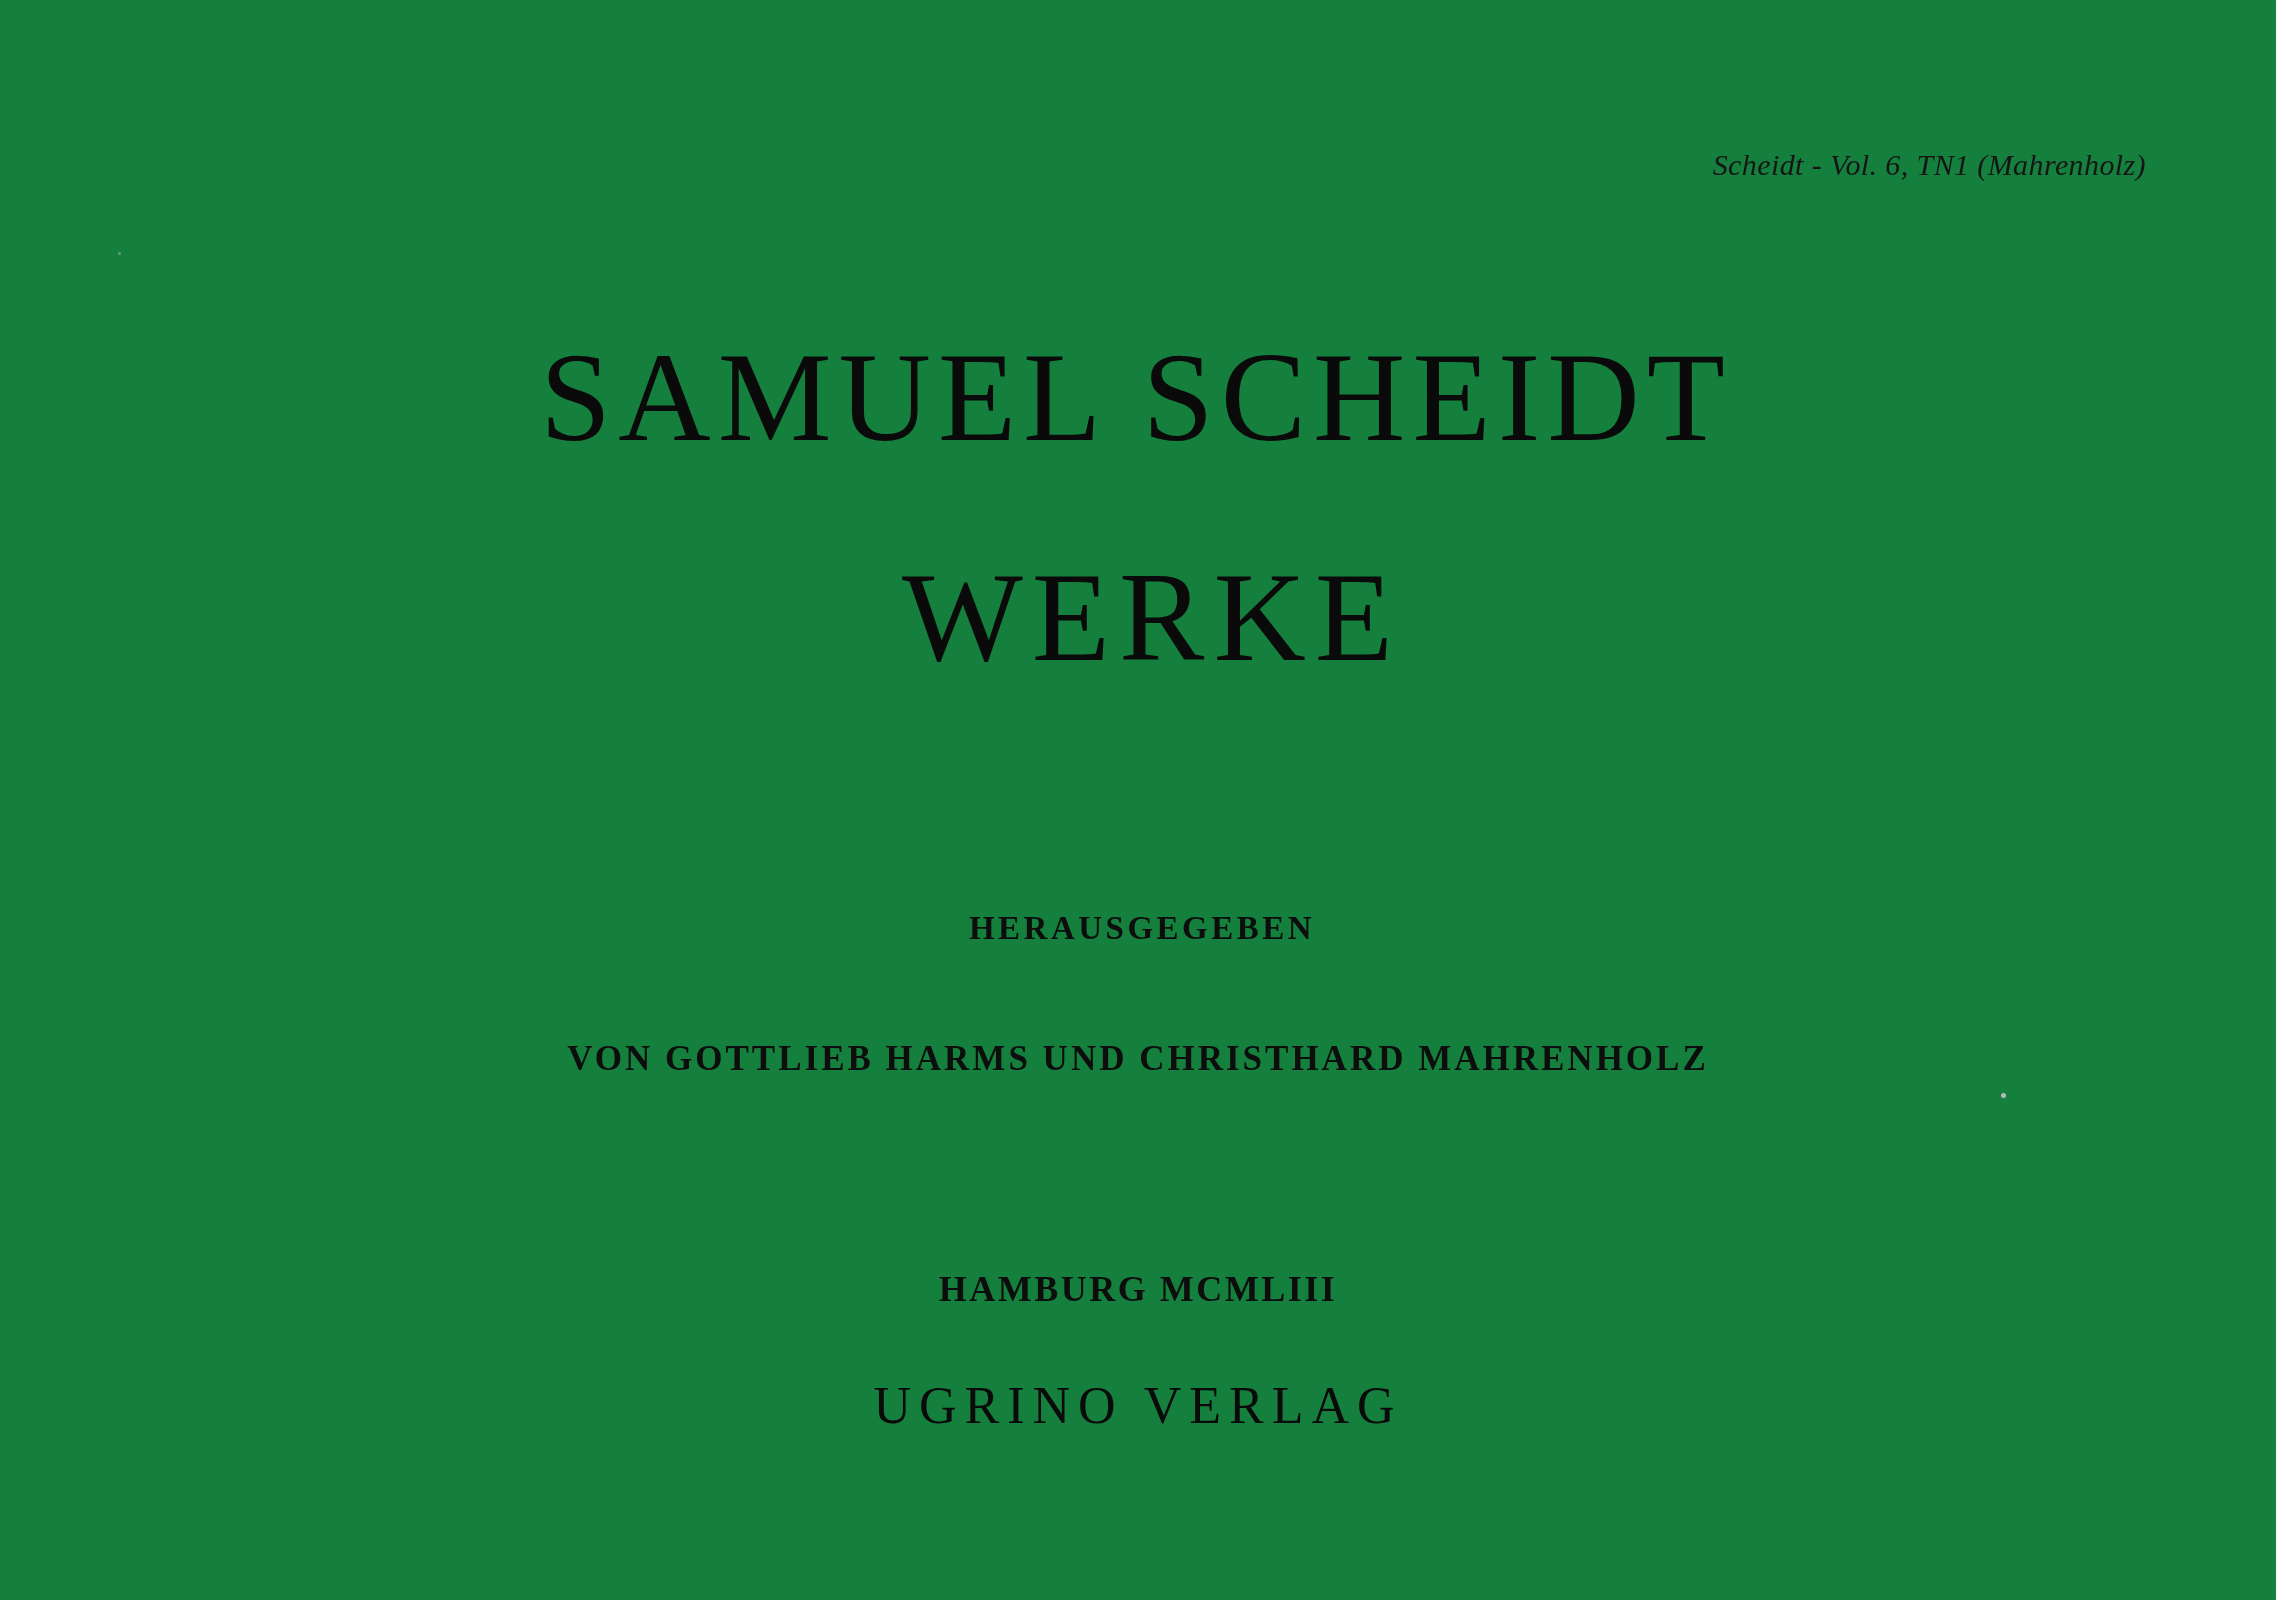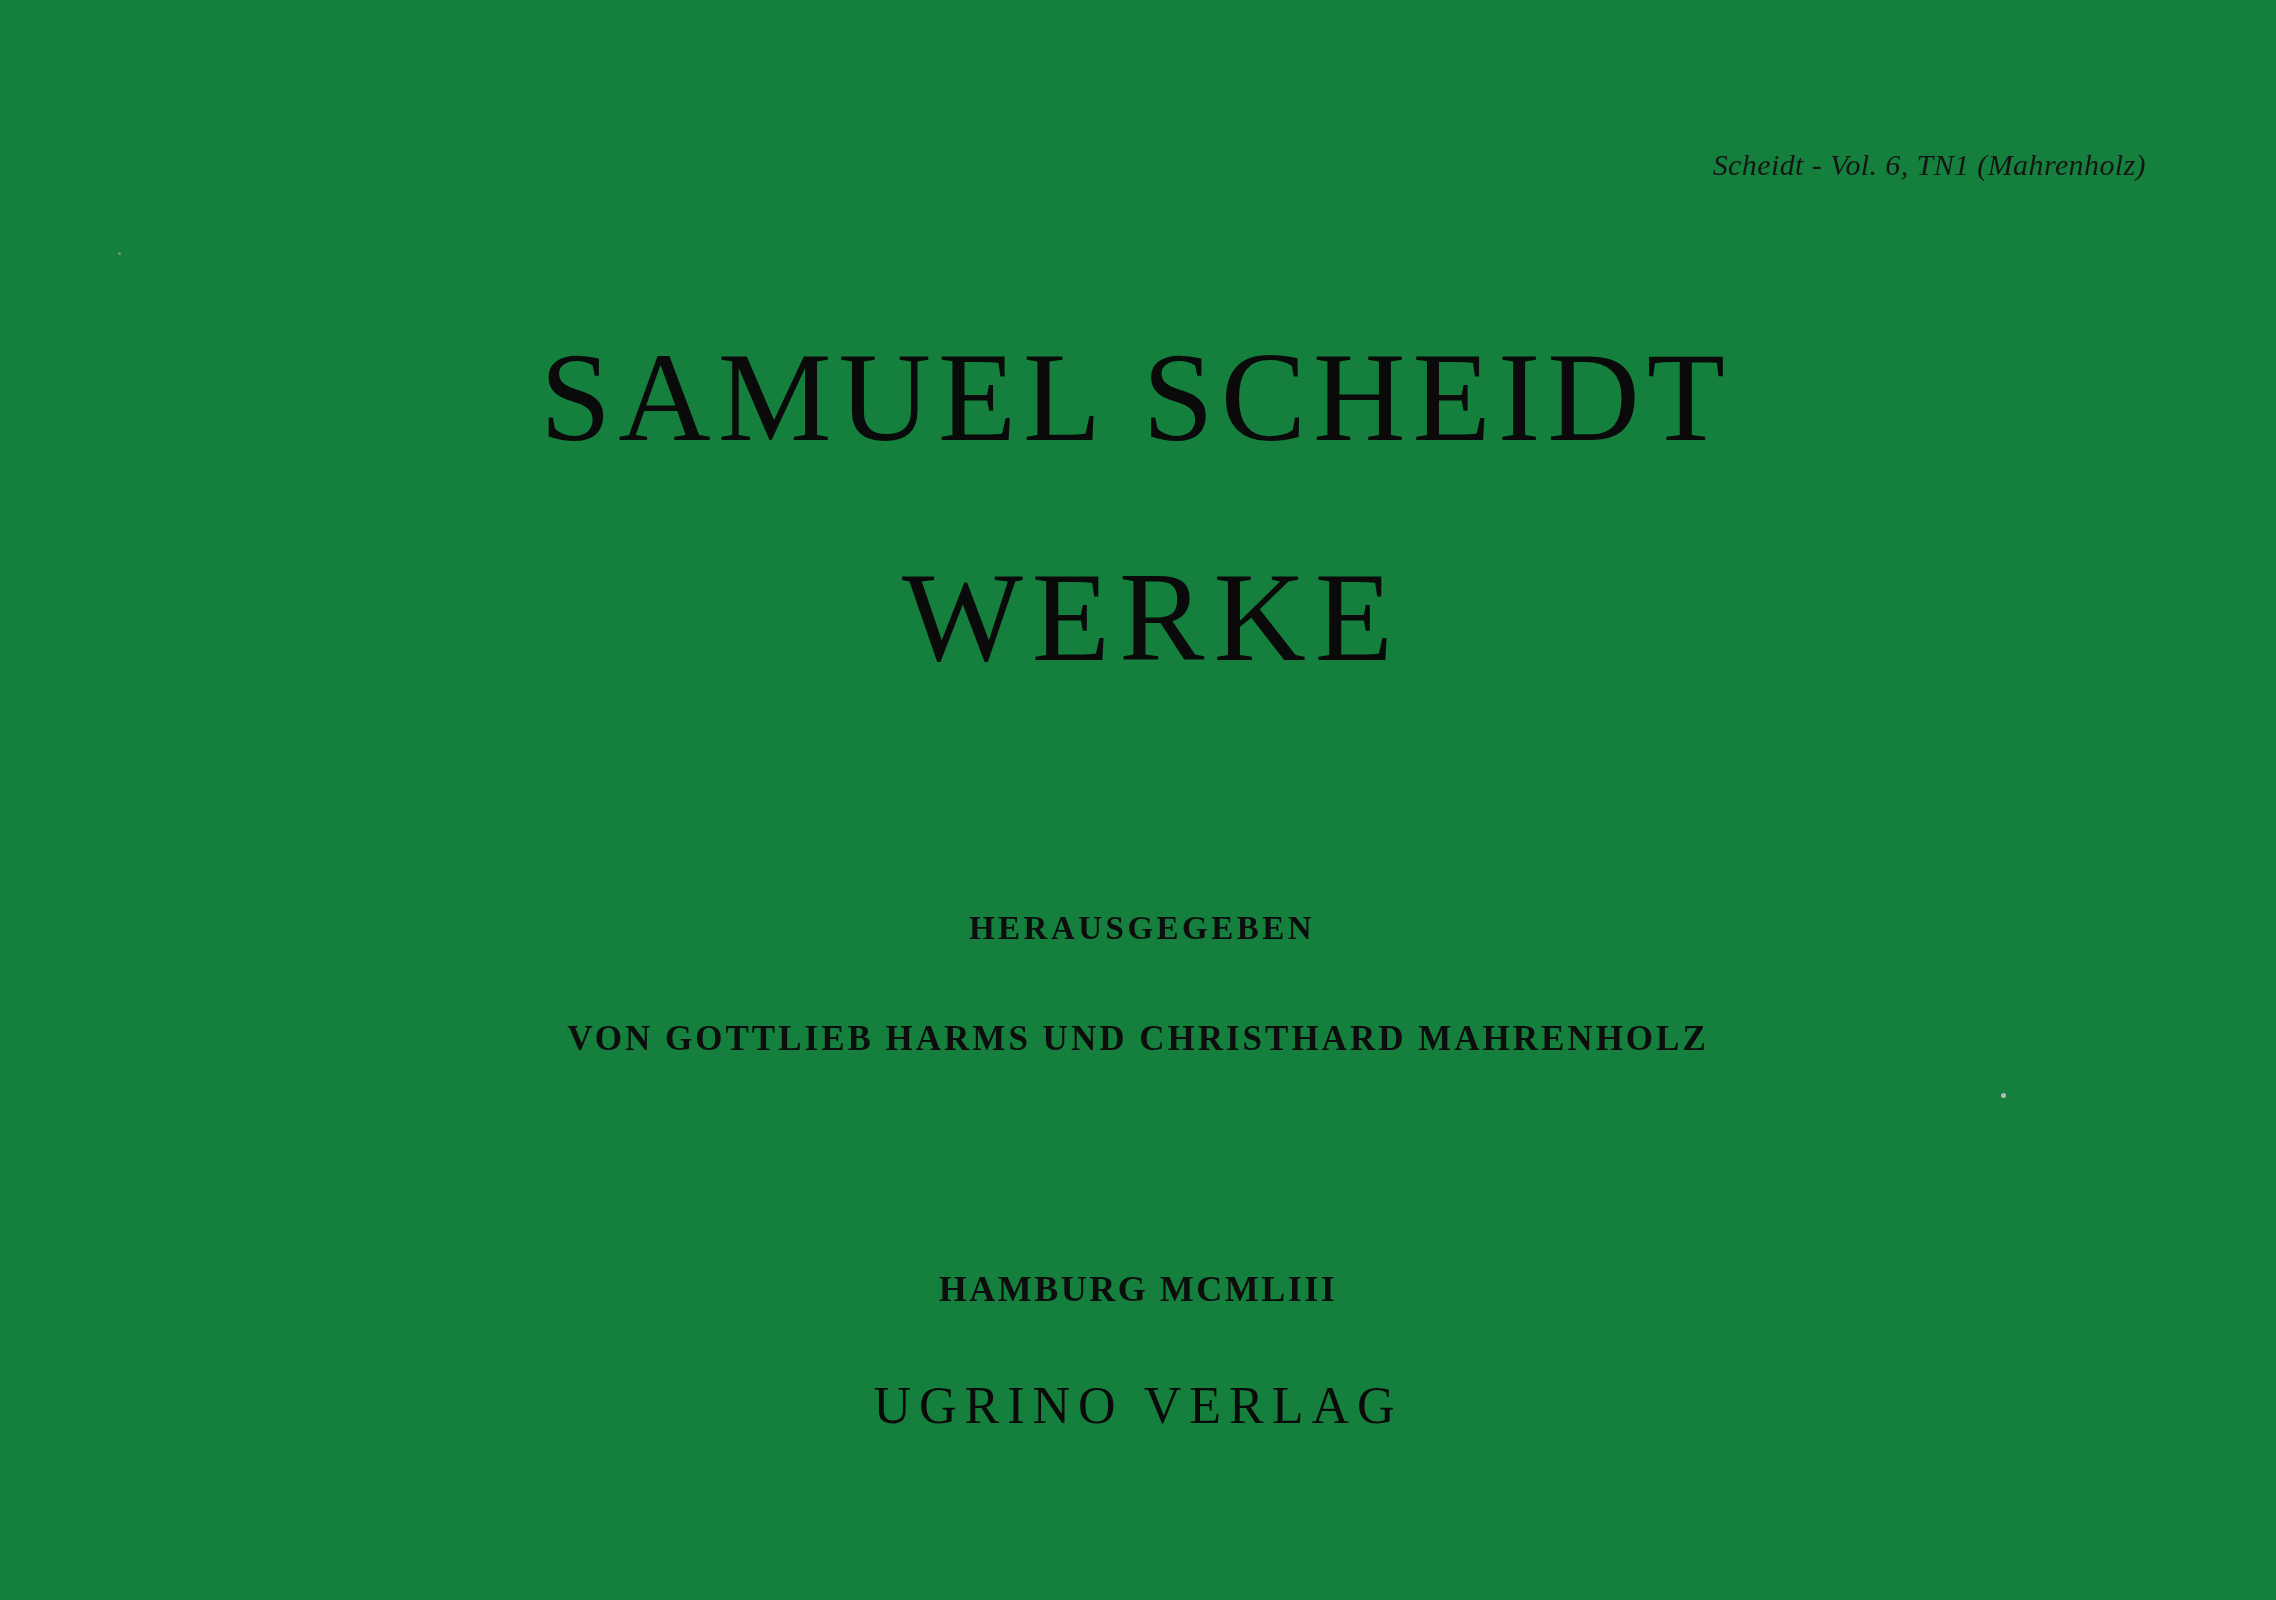--- a/index.html
+++ b/index.html
@@ -83,21 +83,21 @@
     color: #0d0d0d;
     padding-left: 8px;
   }
 
   .credit-line-2 {
     font-family: "Liberation Serif", serif;
     font-size: 35px;
     font-weight: 700;
     letter-spacing: 3px;
     color: #0d0d0d;
-    margin-top: 72px;
+    margin-top: 92px;
   }
 
   
   .imprint {
     position: absolute;
     top: 1268px;
     left: 0;
     right: 0;
     text-align: center;
   }

